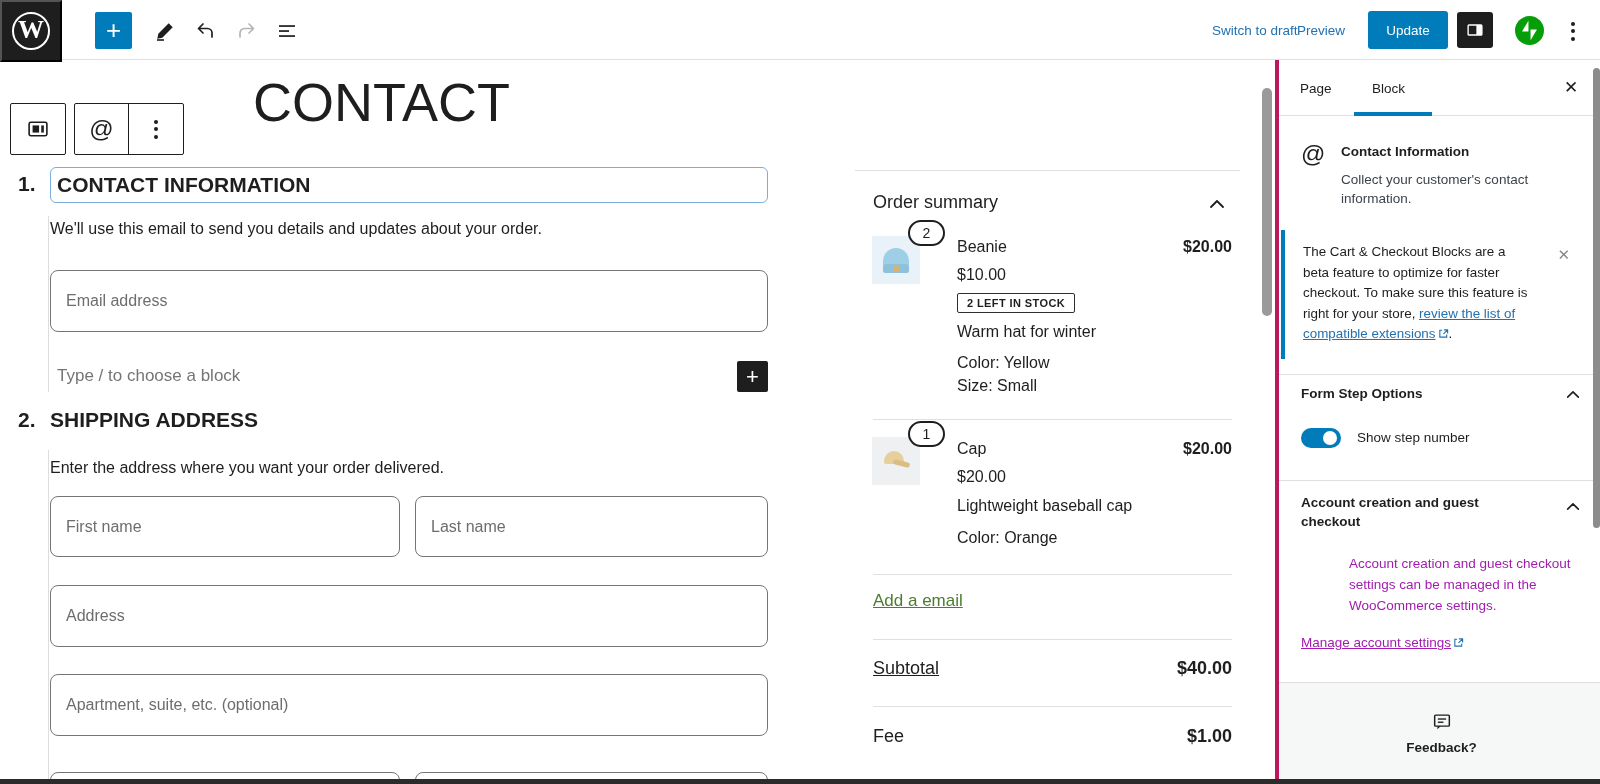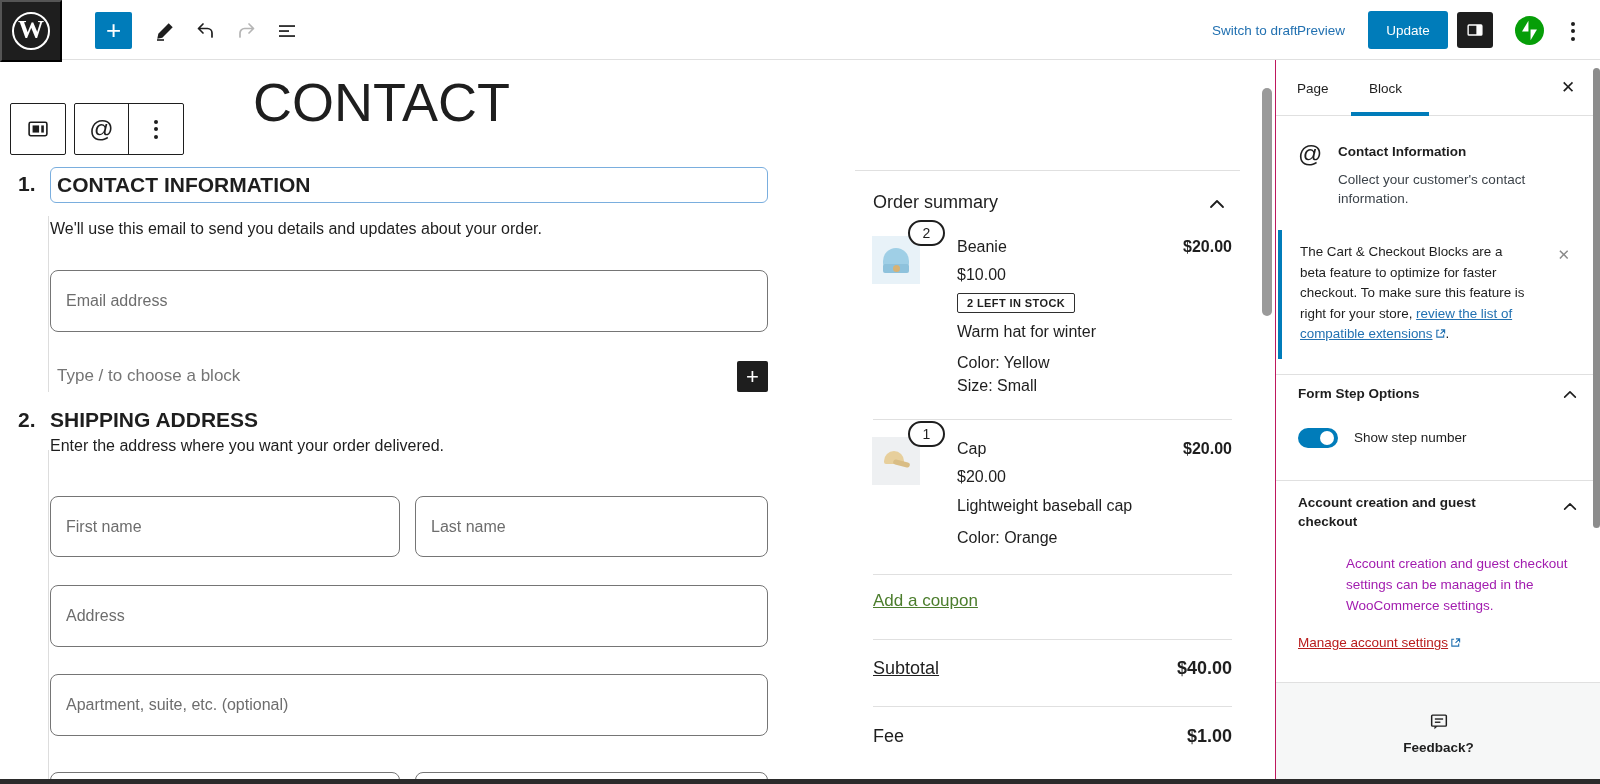--- a/index.html
+++ b/index.html
@@ -56,38 +56,38 @@
   .beanie .dot { position:absolute; bottom:1px; left:9.5px; width:7px; height:7px; background:#d8b273; border-radius:50%; }
   .capart { position:relative; width:30px; height:20px; }
   .capart .dome { position:absolute; top:0; left:3px; width:20px; height:13px; background:#e7cf9c; border-radius:10px 10px 2px 2px; }
   .capart .brim { position:absolute; top:10px; left:12px; width:17px; height:5px; background:#d9bd85; border-radius:3px; transform:rotate(14deg); }
 
   
   .canvas-scroll { position:absolute; left:1262px; top:88px; width:10px; height:228px; background:#9a9a9a; border-radius:5px; z-index:25; }
   .side-scroll { position:absolute; left:1593px; top:68px; width:7px; height:460px; background:#8c8c8c; border-radius:4px; z-index:40; }
 
   
-  .sidebar { position:absolute; top:60px; left:1275px; width:325px; height:724px; background:#fff; border-left:1px solid #be185d; z-index:20; }
+  .sidebar { position:absolute; top:60px; left:1275px; width:325px; height:724px; background:#fff; border-left:4px solid #be185d; z-index:20; }
   .tabs { position:relative; height:56px; border-bottom:1px solid #e0e0e0; }
   .tab { position:absolute; top:0; height:56px; display:flex; align-items:center; font-size:13.5px; background:none; border:none; cursor:pointer; color:#1e1e1e; }
   .tab-underline { position:absolute; left:75px; top:52px; width:78px; height:4px; background:#007cba; }
   .close-x { position:absolute; left:285px; top:17px; font-size:17px; color:#1e1e1e; background:none; border:none; cursor:pointer; }
   .card-title { position:absolute; left:62px; top:84px; font-size:13.5px; font-weight:bold; }
   .card-desc { position:absolute; left:62px; top:110px; width:232px; font-size:13.5px; line-height:19px; color:#3c434a; }
   .notice { position:absolute; left:2px; top:170px; width:290px; padding:12px 36px 14px 18px; border-left:4px solid #007cba; font-size:13.4px; line-height:20.5px; color:#1e1e1e; background:#fff; }
   .notice a { color:#2271b1; }
   .notice-x { position:absolute; right:30px; top:186px; color:#8a8a8a; font-size:15px; background:none; border:none; cursor:pointer; }
   .panel-hdr { position:absolute; left:22px; font-size:13.5px; font-weight:bold; }
   .panel-border { position:absolute; left:0; width:325px; height:1px; background:#e0e0e0; }
   .panel-chev { position:absolute; left:286px; }
   .toggle { position:absolute; left:22px; top:368px; width:40px; height:20px; background:#007cba; border-radius:10px; border:none; cursor:pointer; }
   .toggle .knob { position:absolute; top:3px; left:22px; width:14px; height:14px; border-radius:50%; background:#fff; }
   .toggle-label { position:absolute; left:78px; top:370px; font-size:13.5px; }
   .panel-body { position:absolute; left:22px; width:268px; font-size:13.5px; line-height:21px; color:#a21caf;margin-left:48px; }
-  .side-link { color:#b91c1c; font-size:13.5px; text-decoration:underline; cursor:pointer; }
+  .side-link { color:#a21caf; font-size:13.5px; text-decoration:underline; cursor:pointer; }
   .feedback { position:absolute; left:0; top:622px; width:325px; height:101px; background:#f6f7f7; border-top:1px solid #e0e0e0; display:flex; flex-direction:column; align-items:center; justify-content:center; gap:7px; cursor:pointer; }
   .feedback span { font-size:13.5px; font-weight:bold; }
   .bottom-strip { position:absolute; left:0; top:779px; width:1600px; height:5px; background:#2b2b2b; z-index:50; }
   .ext-ico { display:inline-block; vertical-align:-1px; margin-left:2px; }
 </style>
 </head>
 <body>
 
 <div class="app">
 
@@ -173,21 +173,21 @@
   <div class="step-desc" style="left:50px;top:220px;">We'll use this email to send you details and updates about your order.</div>
   <input class="field" style="left: 50px; top: 270px; width: 718px; height: 62px;" placeholder="Email address">
   <div class="appender">Type / to choose a block</div>
   <button class="plus-black">
       <span>+</span>
     </button>
 
   <div class="step-num" style="left:18px;top:408px;">2.</div>
   <div class="step-title" style="left:50px;top:408px;">SHIPPING ADDRESS</div>
   <div class="vline" style="left:48px;top:450px;height:329px;"></div>
-  <div class="step-desc" style="left:50px;top:437px;">Enter the address where you want your order delivered.</div>
+  <div class="step-desc" style="left:50px;top:459px;">Enter the address where you want your order delivered.</div>
   <input class="field" style="left: 415px; top: 496px; width: 353px; height: 61px;" placeholder="Last name">
   <input class="field" style="left: 50px; top: 496px; width: 350px; height: 61px;" placeholder="First name">
   <input class="field" style="left: 50px; top: 585px; width: 718px; height: 62px;" placeholder="Address">
   <input class="field" style="left: 50px; top: 674px; width: 718px; height: 62px;" placeholder="Apartment, suite, etc. (optional)">
   <input class="field" style="left: 50px; top: 772px; width: 350px; height: 40px;">
   <input class="field" style="left: 415px; top: 772px; width: 353px; height: 40px;">
 
   <div class="os-div" style="left:855px;top:170px;width:385px;"></div>
   <div class="os-title">Order summary</div>
   <button class="abs" style="left:1208px;top:198px;background:none;border:none;cursor:pointer;">
@@ -221,21 +221,21 @@
       </div>
   </div>
   <div class="qty-badge" style="left:908px;top:421px;">1</div>
   <div class="it-name" style="left:957px;top:440px;">Cap</div>
   <div class="it-price" style="top:440px;">$20.00</div>
   <div class="it-sub" style="left:957px;top:468px;">$20.00</div>
   <div class="it-sub" style="left:957px;top:497px;">Lightweight baseball cap</div>
   <div class="it-sub" style="left:957px;top:529px;">Color: Orange</div>
 
   <div class="os-div" style="left:873px;top:574px;width:359px;"></div>
-  <a class="coupon">Add a coupon</a>
+  <a class="coupon">Add a email</a>
   <div class="os-div" style="left:873px;top:639px;width:359px;"></div>
 
   <div class="tot-label" style="top:658px;text-decoration:underline;">Subtotal</div>
   <div class="tot-val" style="top:658px;">$40.00</div>
   <div class="os-div" style="left:873px;top:706px;width:359px;"></div>
   <div class="tot-label" style="top:726px;">Fee</div>
   <div class="tot-val" style="top:726px;">$1.00</div>
 
   <div class="canvas-scroll"></div>
 

